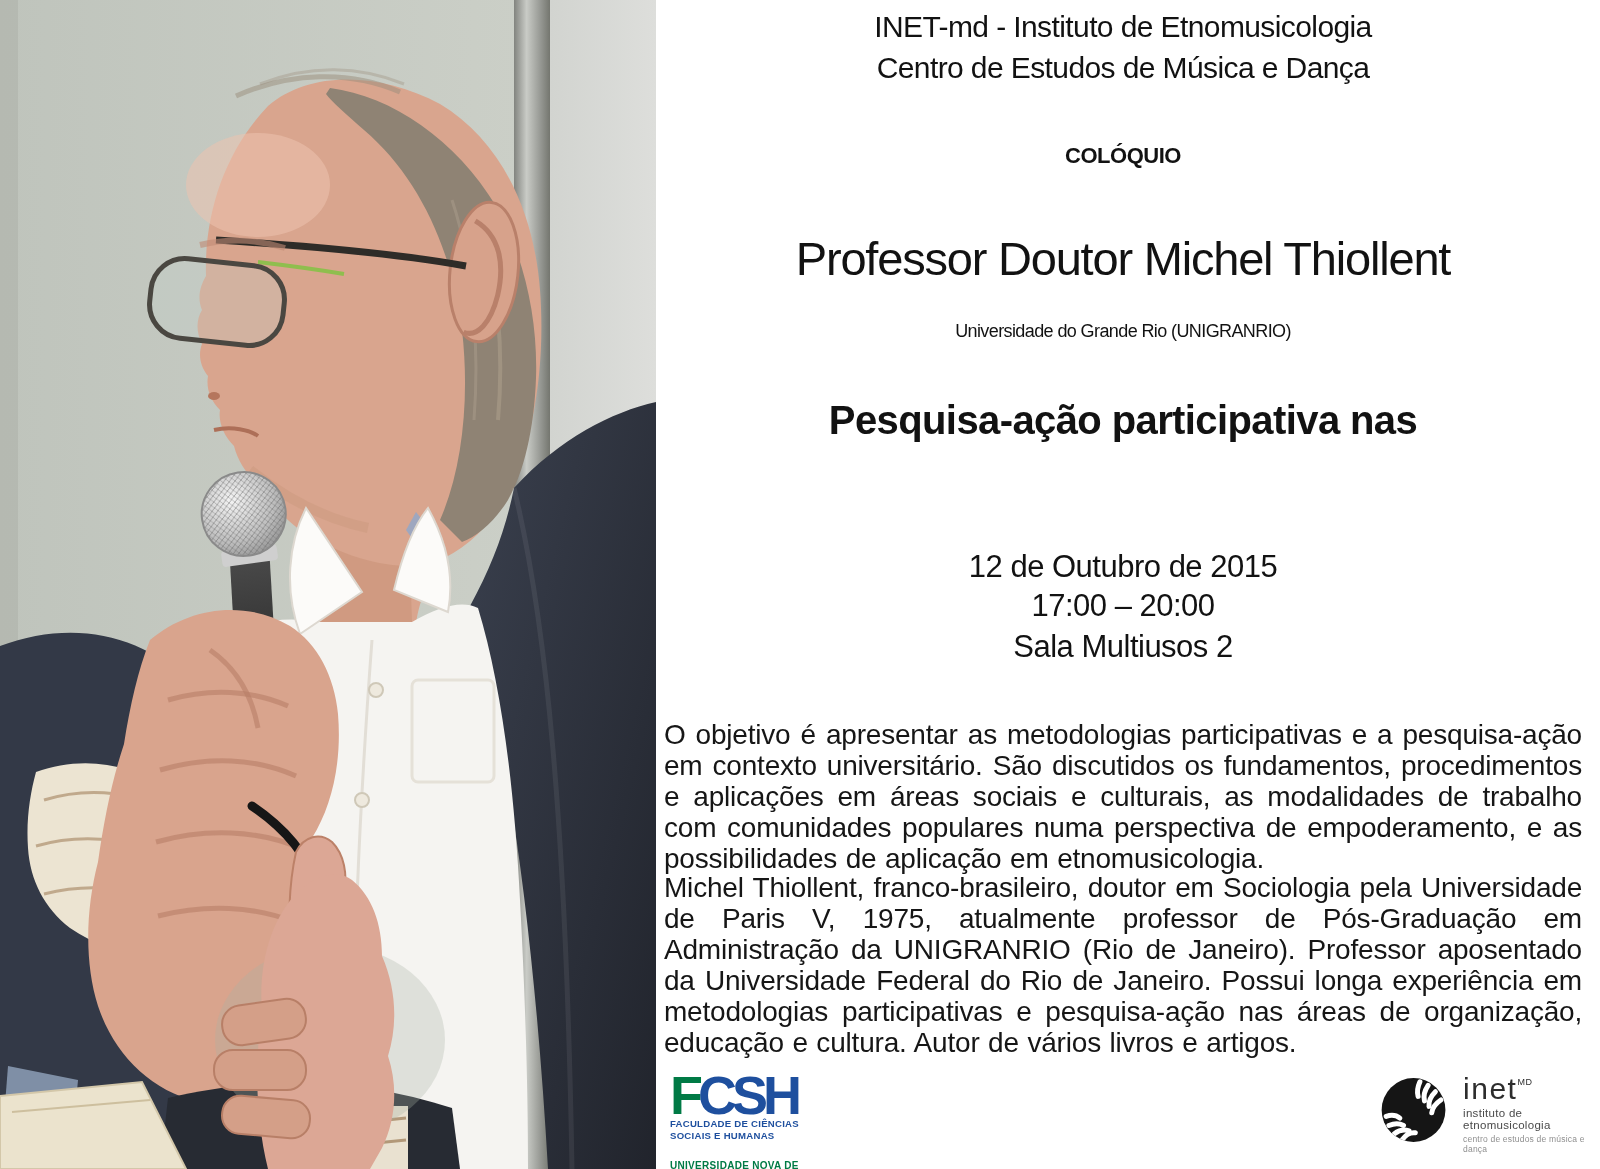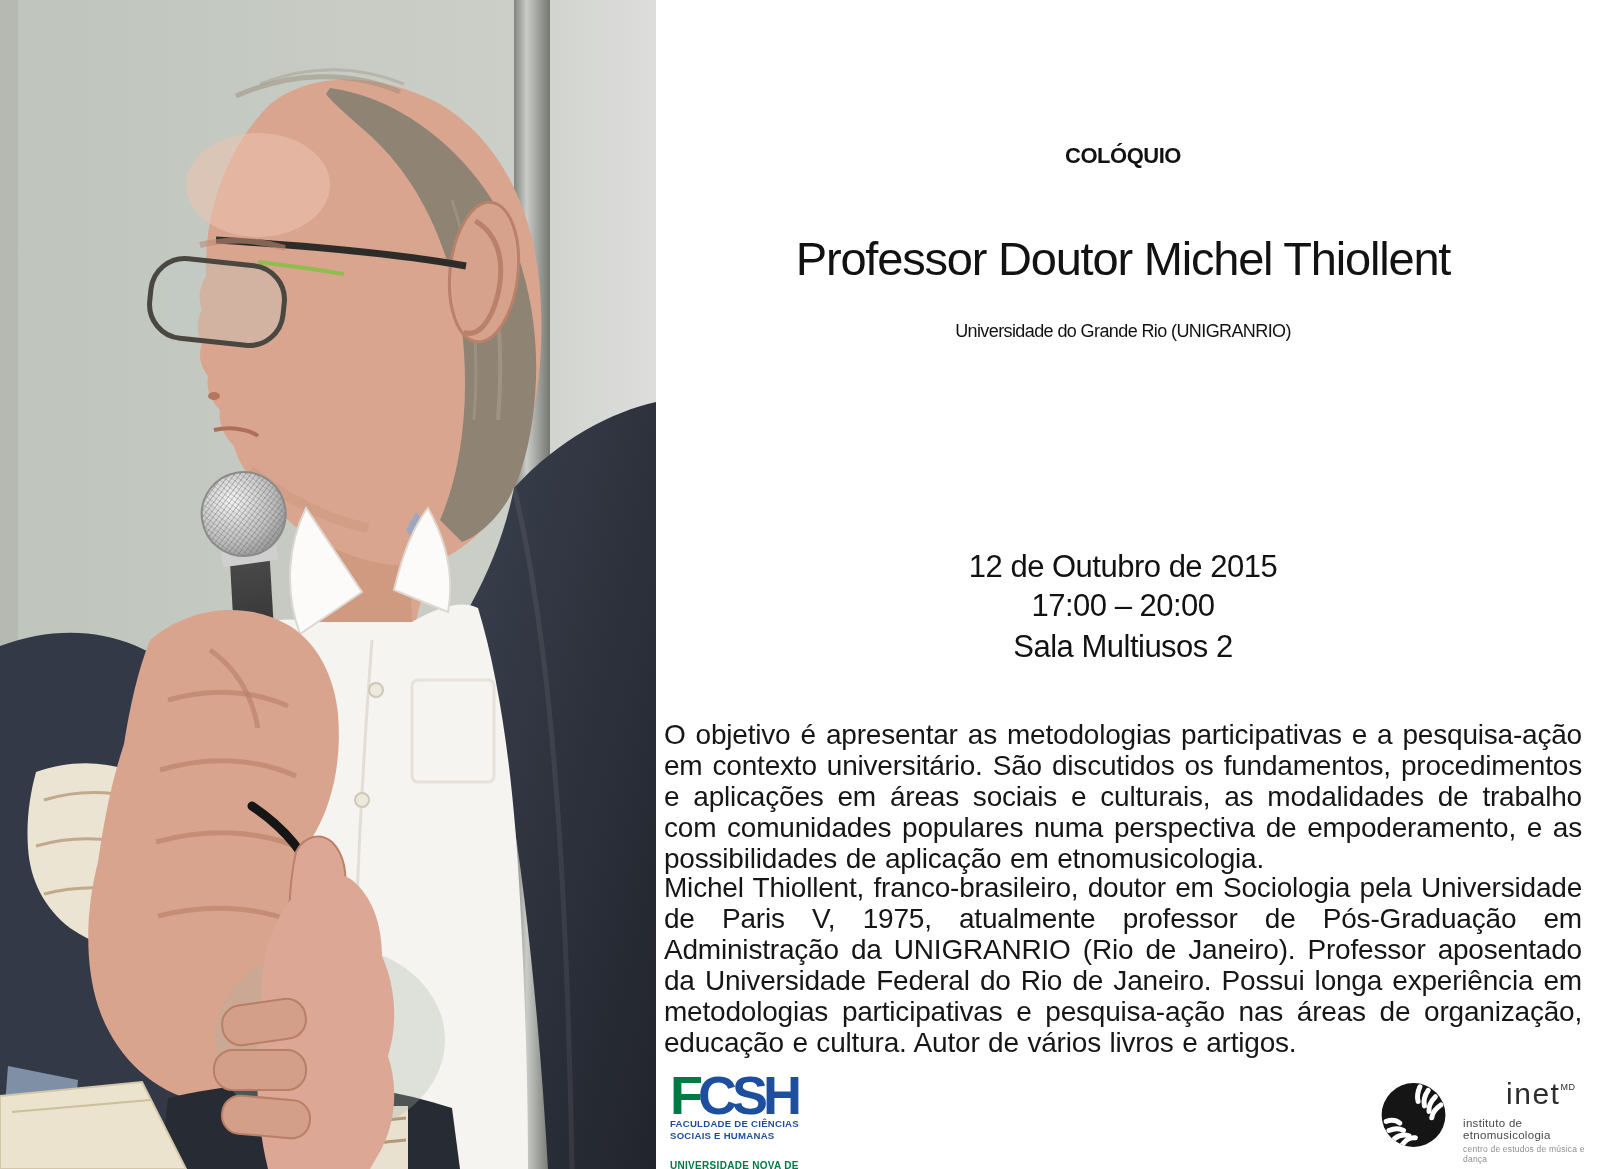--- a/index.html
+++ b/index.html
@@ -30,21 +30,21 @@
   .fcsh-acronym { font-size:54px; font-weight:bold; letter-spacing:-5px; line-height:46px;
                   font-family:"Liberation Sans", sans-serif; }
   .fcsh-f   { color:#007a45; }
   .fcsh-csh { color:#1e4f9e; }
   .fcsh-l1, .fcsh-l2 { color:#1e4f9e; font-weight:bold; font-size:9.6px; line-height:11.5px; letter-spacing:0.25px; }
   .fcsh-l3 { color:#007a45; font-weight:bold; font-size:10px; line-height:9px; margin-top:20px; letter-spacing:0.3px; }
 
   
   .inet { position:absolute; left:722px; top:1066px; display:flex; align-items:center; }
   .inet-text { margin-left:14px; text-align:left; }
-  .inet-name { font-size:30px; color:#2d2d2d; letter-spacing:1.5px; line-height:42px;margin-left:43px; }
+  .inet-name { font-size:30px; color:#2d2d2d; letter-spacing:1.5px; line-height:32px; }
   .inet-sup  { font-size:9px; vertical-align:14px; letter-spacing:0.5px; color:#2d2d2d; }
   .inet-l1 { font-size:11.5px; color:#4a4a4a; margin-top:2px; letter-spacing:0.3px; }
   .inet-l2 { font-size:8.5px;  color:#8f8f8f; margin-top:3px; letter-spacing:0.2px; }
 </style>
 </head>
 <body>
 
 <div class="poster">
 
   <div class="photo">
@@ -194,28 +194,33 @@
       <path d="M8,1066 L78,1080 L70,1169 L0,1169 Z" fill="#7f8fa6"></path>
       <g>
         <path d="M0,1096 L142,1082 L186,1169 L0,1169 Z" fill="#ebe3cd" stroke="#d3c7a9" stroke-width="2"></path>
         <path d="M12,1112 L150,1100" stroke="#cdbf9e" stroke-width="2"></path>
       </g>
     </svg>
   </div>
 
   <div class="content">
 
+    <div class="blk hdr">
+      <div>INET-md - Instituto de Etnomusicologia</div>
+      <div>Centro de Estudos de Música e Dança</div>
+    </div>
 
     <div class="blk coloquio">COLÓQUIO</div>
 
     <div class="blk speaker">Professor Doutor Michel Thiollent</div>
 
     <div class="blk affil">Universidade do Grande Rio (UNIGRANRIO)</div>
 
     <div class="blk talk">
+      <div>Pesquisa-ação participativa nas</div>
     </div>
 
     <div class="blk when">
       <div>12 de Outubro de 2015</div>
       <div>17:00  – 20:00</div>
     </div>
     <div class="blk venue">Sala Multiusos 2</div>
 
     <div class="blk para para1">O objetivo é apresentar as metodologias participativas e a pesquisa-ação em contexto universitário. São discutidos os fundamentos, procedimentos e aplicações em áreas sociais e culturais, as modalidades de trabalho com comunidades populares numa perspectiva de empoderamento, e as possibilidades de aplicação em etnomusicologia.</div>
     <div class="blk para para2">Michel Thiollent, franco-brasileiro, doutor em Sociologia pela Universidade de Paris V, 1975, atualmente professor de Pós-Graduação em Administração da UNIGRANRIO (Rio de Janeiro). Professor aposentado da Universidade Federal do Rio de Janeiro. Possui longa experiência em metodologias participativas e pesquisa-ação nas áreas de organização, educação e cultura. Autor de vários livros e artigos.</div>

